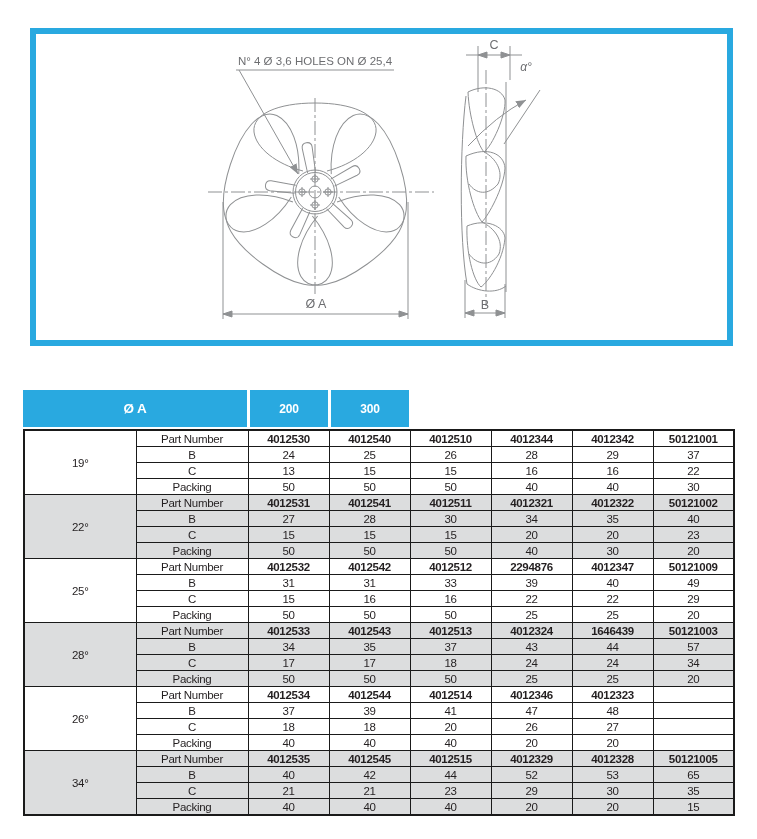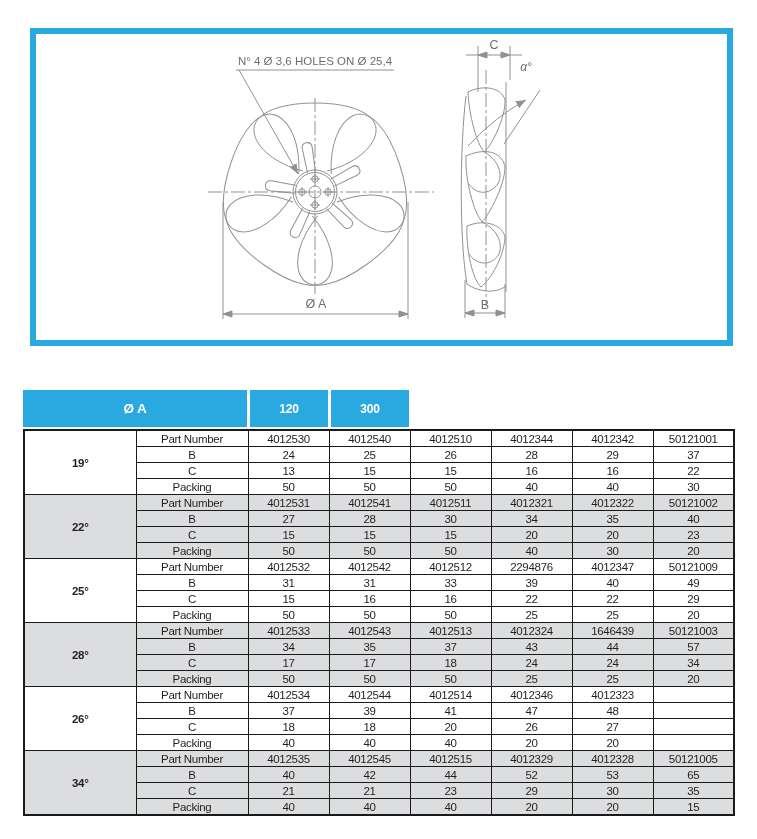--- a/index.html
+++ b/index.html
@@ -29,22 +29,22 @@
   table.body-grid{
     margin-top:2px;border-collapse:collapse;table-layout:fixed;width:710px;
     border:2px solid var(--grid,#1A1A1A);
   }
   table.body-grid td{
     border:1px solid var(--grid,#1A1A1A);
     height:15px;padding:0;text-align:center;vertical-align:middle;
     font-size:11.5px;color:var(--tbl-text,#231F20);letter-spacing:-0.3px;
     overflow:hidden;white-space:nowrap;
   }
-  td.angle-cell{font-weight:bold;font-size:12px;}
-  td.pn-cell{font-weight:normal;font-size:12px;}
+  td.angle-cell{font-weight:normal;font-size:12px;}
+  td.pn-cell{font-weight:bold;font-size:12px;}
   tr.shaded td{background:var(--shade,#DCDDDE);}
 </style>
 </head>
 <body>
 
 <div class="drawing-box">
   <svg viewBox="0 0 691 306">
     <defs>
       <marker id="arr" orient="auto" markerWidth="12" markerHeight="8" refX="10" refY="4">
         <path d="M0,0 L10,4 L0,8 Z" fill="#8F9193"></path>
@@ -138,21 +138,21 @@
     <text class="dw-text" x="280" y="274" font-size="12.5" text-anchor="middle">Ø A</text>
     <text class="dw-text" x="458" y="15" font-size="12.5" text-anchor="middle">C</text>
     <text class="dw-text" x="449" y="275" font-size="12.5" text-anchor="middle">B</text>
     <text class="dw-text" x="490" y="37" font-size="12" font-style="italic" text-anchor="middle">α°</text>
   </svg>
 </div>
 
 <div class="spec-table">
   <div class="spec-header">
     <div class="hcell merged">Ø A</div>
-    <div class="hcell">120</div>
+    <div class="hcell">200</div>
     <div class="hcell">300</div>
   </div>
 
   <table class="body-grid">
     <colgroup>
       <col style="width:112px">
         <col style="width:112px">
       <col style="width:81px">
         <col style="width:81px">
         <col style="width:81px">

